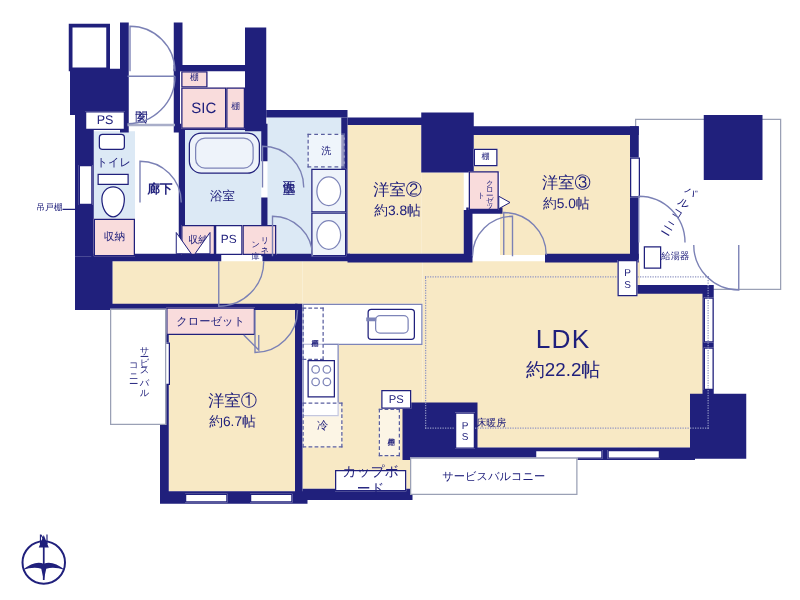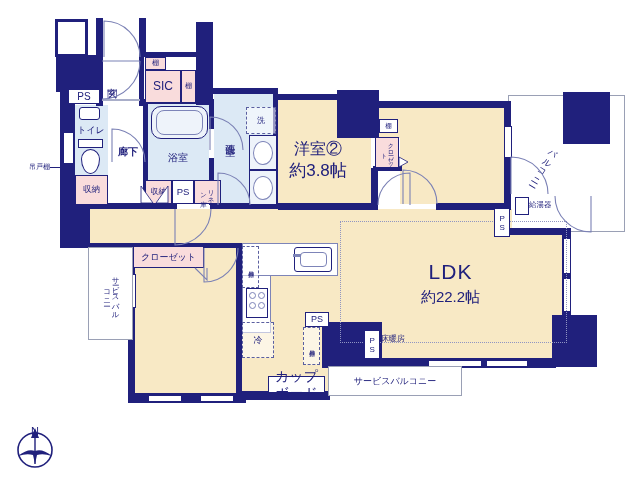--- a/index.html
+++ b/index.html
@@ -12,22 +12,22 @@
   .balc{background:#fff;border:1.5px solid #9aa0b5;z-index:1;}
   .win{background:#fff;border:1px solid #20207c;z-index:3;}
   .dot{border:1.5px dotted #9095c2;z-index:4;}
   .lbl{color:#20207c;display:flex;align-items:center;justify-content:center;
        text-align:center;line-height:1.15;z-index:5;}
   .pinkbox{background:#f9dcdc;border:1.5px solid #20207c;z-index:5;}
   .whitebox{background:#fff;border:1.5px solid #20207c;z-index:5;}
   .dash{border:1px dashed #5a5fa0;z-index:5;background:rgba(255,255,255,.55);}
   .vert{writing-mode:vertical-rl;text-orientation:upright;letter-spacing:1px;}
   .fixture{background:#fff;border:1px solid #7d84b8;z-index:5;}
-  .rname{font-size:16px;}
-  .rsize{font-size:17px;margin-top:3px;}
+  .rname{font-size:13px;}
+  .rsize{font-size:11px;margin-top:3px;}
   .bigname{font-size:21px;letter-spacing:1px;}
   .bigsize{font-size:15px;margin-top:4px;}
   svg{position:absolute;z-index:6;}
   #arcs{pointer-events:none;}
 </style>
 </head>
 <body>
 
 <div id="plan">
 
@@ -60,20 +60,26 @@
   <div class="abs lbl" style="left:276px;top:138px;width:84px;height:44px;">
     <div>
         <div class="rname">洋室②</div>
          <div class="rsize">約3.8帖</div>
       </div>
   </div>
 
   <div class="abs whitebox lbl" style="left:379px;top:119px;width:19px;height:14px;font-size:6.5px;">棚</div>
   <div class="abs pinkbox lbl vert" style="left:375px;top:137px;width:24px;height:31px;font-size:6px;letter-spacing:0;">クローゼット</div>
 
+  <div class="abs lbl" style="left:403px;top:132px;width:100px;height:44px;">
+    <div>
+        <div class="rname">洋室③</div>
+         <div class="rsize">約5.0帖</div>
+      </div>
+  </div>
 
   <div class="abs balc" style="left:508px;top:95px;width:117px;height:137px;"></div>
   <div class="abs lbl vert" style="left:535px;top:125px;width:22px;height:78px;font-size:9px;transform:rotate(32deg);">バルコニー</div>
   <div class="abs whitebox" style="left:515px;top:197px;width:14px;height:18px;"></div>
   <div class="abs lbl" style="left:529px;top:200px;width:42px;height:11px;font-size:7.5px;justify-content:flex-start;">給湯器</div>
   <div class="abs whitebox lbl vert" style="left:494px;top:208px;width:16px;height:29px;font-size:8px;letter-spacing:0;">PS</div>
 
   <div class="abs lbl" style="left:368px;top:250px;width:165px;height:55px;align-items:flex-end;">
     <div>
         <div class="bigname">LDK</div>
@@ -84,38 +90,44 @@
   <div class="abs whitebox lbl vert" style="left:364px;top:330px;width:16px;height:29px;font-size:8px;letter-spacing:0;">PS</div>
 
   <div class="abs balc lbl" style="left:328px;top:366px;width:134px;height:30px;font-size:9px;">サービスバルコニー</div>
 
   <div class="abs pinkbox lbl" style="left:133px;top:246px;width:71px;height:22px;font-size:9px;">クローゼット</div>
 
   <div class="abs balc lbl" style="left:88px;top:247px;width:45px;height:93px;">
     <div class="vert" style="height:46px;font-size:7.5px;letter-spacing:0;">サービスバルコニー</div>
   </div>
 
+  <div class="abs lbl" style="left:140px;top:305px;width:92px;height:48px;">
+    <div>
+        <div class="rname">洋室①</div>
+         <div class="rsize">約6.7帖</div>
+      </div>
+  </div>
 
   <div class="abs fixture" style="left:242px;top:243px;width:96px;height:33px;"></div>
   <div class="abs fixture" style="left:242px;top:275px;width:29px;height:58px;"></div>
   <div class="abs" style="left:294px;top:247px;width:38px;height:25px;border:1px solid #20207c;border-radius:3px;z-index:5;background:#fff;">
     <div class="abs" style="left:5px;top:4px;width:27px;height:15px;border:1px solid #7d84b8;border-radius:4px;"></div>
     <div class="abs" style="left:-2px;top:6px;width:8px;height:3px;background:#7d84b8;"></div>
   </div>
   <div class="abs" style="left:246px;top:288px;width:22px;height:30px;border:1px solid #20207c;z-index:5;background:#fff;">
     <div class="abs" style="left:2px;top:3px;width:7px;height:7px;border:1px solid #7d84b8;border-radius:50%;"></div>
     <div class="abs" style="left:11px;top:3px;width:7px;height:7px;border:1px solid #7d84b8;border-radius:50%;"></div>
     <div class="abs" style="left:2px;top:13px;width:7px;height:7px;border:1px solid #7d84b8;border-radius:50%;"></div>
     <div class="abs" style="left:11px;top:13px;width:7px;height:7px;border:1px solid #7d84b8;border-radius:50%;"></div>
   </div>
   <div class="abs dash lbl vert" style="left:242px;top:246px;width:17px;height:42px;font-size:6px;letter-spacing:0;">吊戸棚</div>
   <div class="abs dash lbl vert" style="left:303px;top:327px;width:17px;height:38px;font-size:6px;letter-spacing:0;">吊戸棚</div>
   <div class="abs dash lbl" style="left:242px;top:322px;width:32px;height:36px;font-size:9px;">冷</div>
   <div class="abs whitebox lbl" style="left:305px;top:312px;width:24px;height:15px;font-size:9px;">PS</div>
-  <div class="abs whitebox lbl" style="left:268px;top:376px;width:57px;height:17px;font-size:14px;">カップボード</div>
+  <div class="abs whitebox lbl" style="left:268px;top:376px;width:57px;height:17px;font-size:11px;">カップボード</div>
 
   <div class="abs" style="left:151px;top:106px;width:57px;height:33px;border:1px solid #20207c;border-radius:10px;background:#eef3fa;z-index:5;">
     <div class="abs" style="left:4px;top:3px;width:47px;height:25px;border:1px solid #7d84b8;border-radius:8px;"></div>
   </div>
   <div class="abs" style="left:79px;top:107px;width:21px;height:13px;border:1px solid #20207c;border-radius:3px;background:#fff;z-index:5;"></div>
   <div class="abs" style="left:78px;top:139px;width:25px;height:9px;border:1px solid #20207c;background:#fff;z-index:5;"></div>
   <div class="abs" style="left:81px;top:149px;width:19px;height:25px;border:1px solid #20207c;border-radius:50% 50% 50% 50%/40% 40% 60% 60%;background:#fff;z-index:5;"></div>
   <div class="abs" style="left:249px;top:135px;width:28px;height:35px;border:1px solid #20207c;background:#eef3fa;z-index:5;">
     <div class="abs" style="left:3px;top:5px;width:20px;height:24px;border:1px solid #7d84b8;border-radius:50%;background:#fff;"></div>
   </div>

